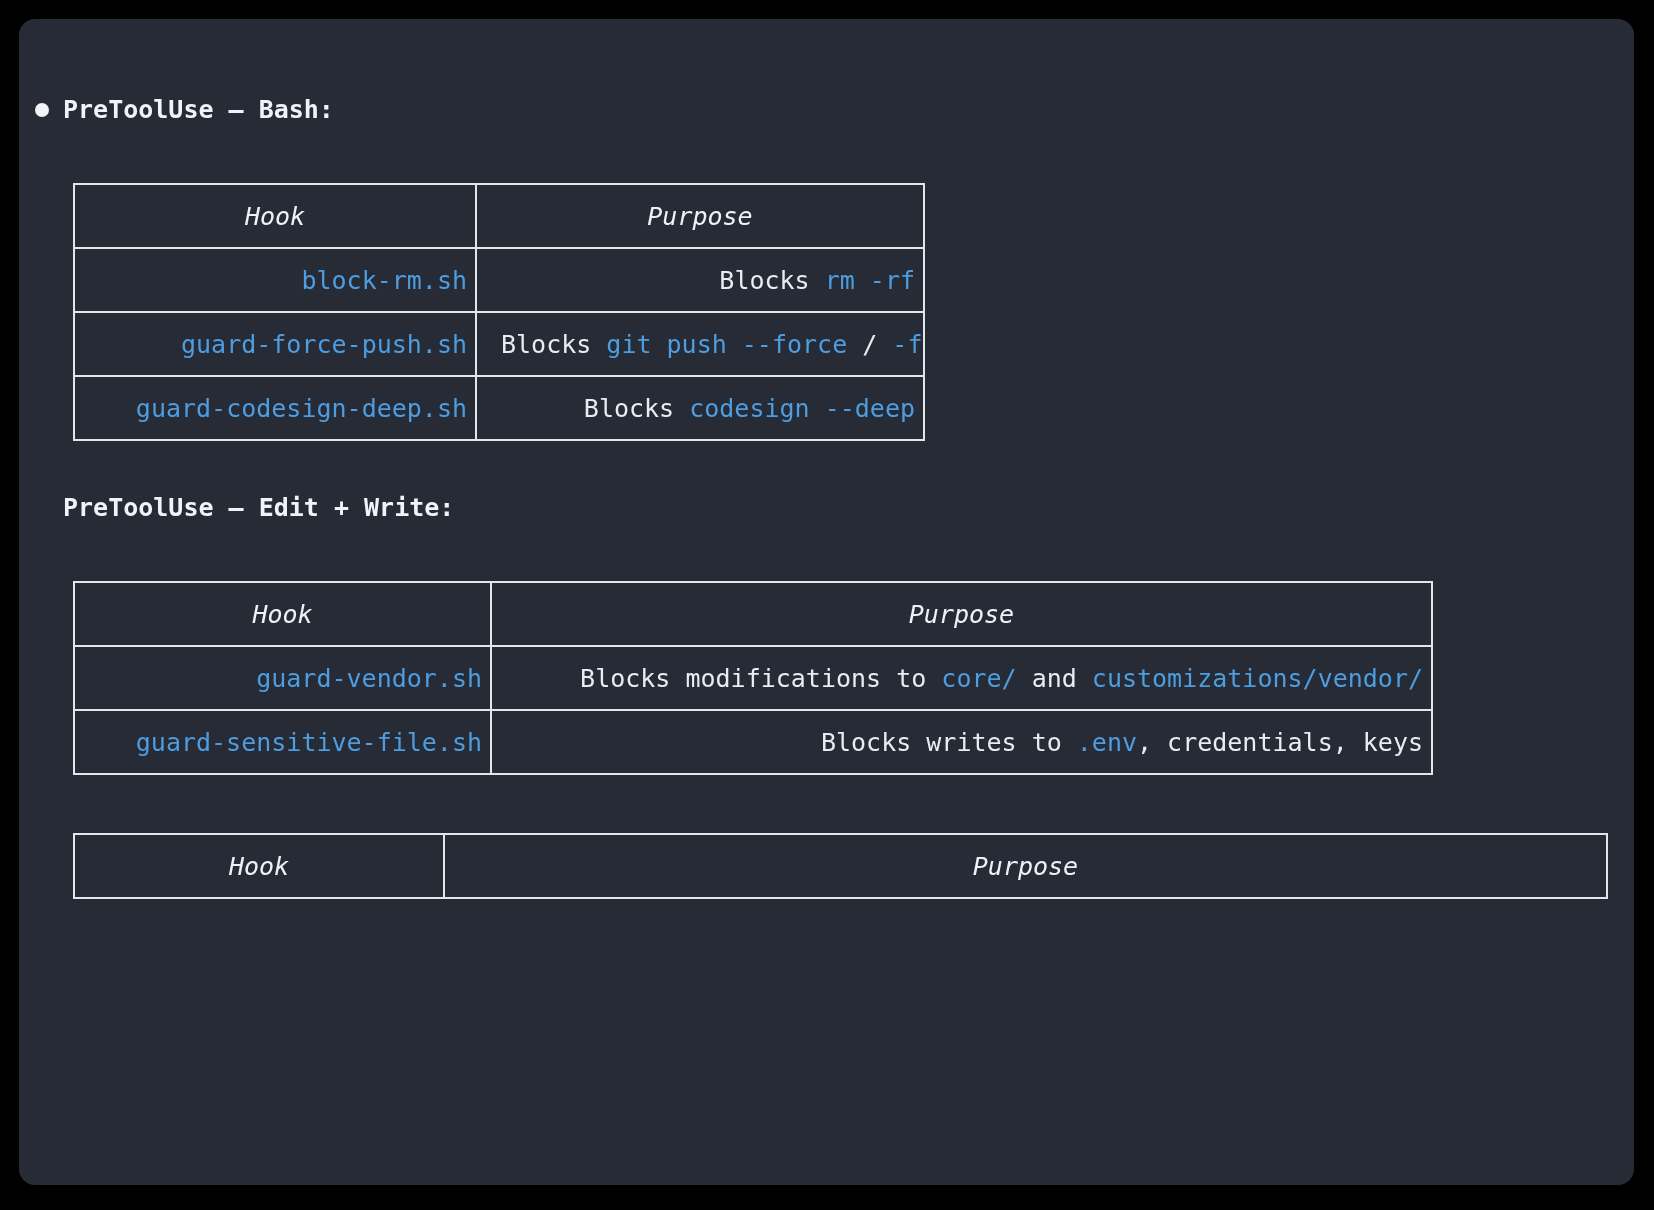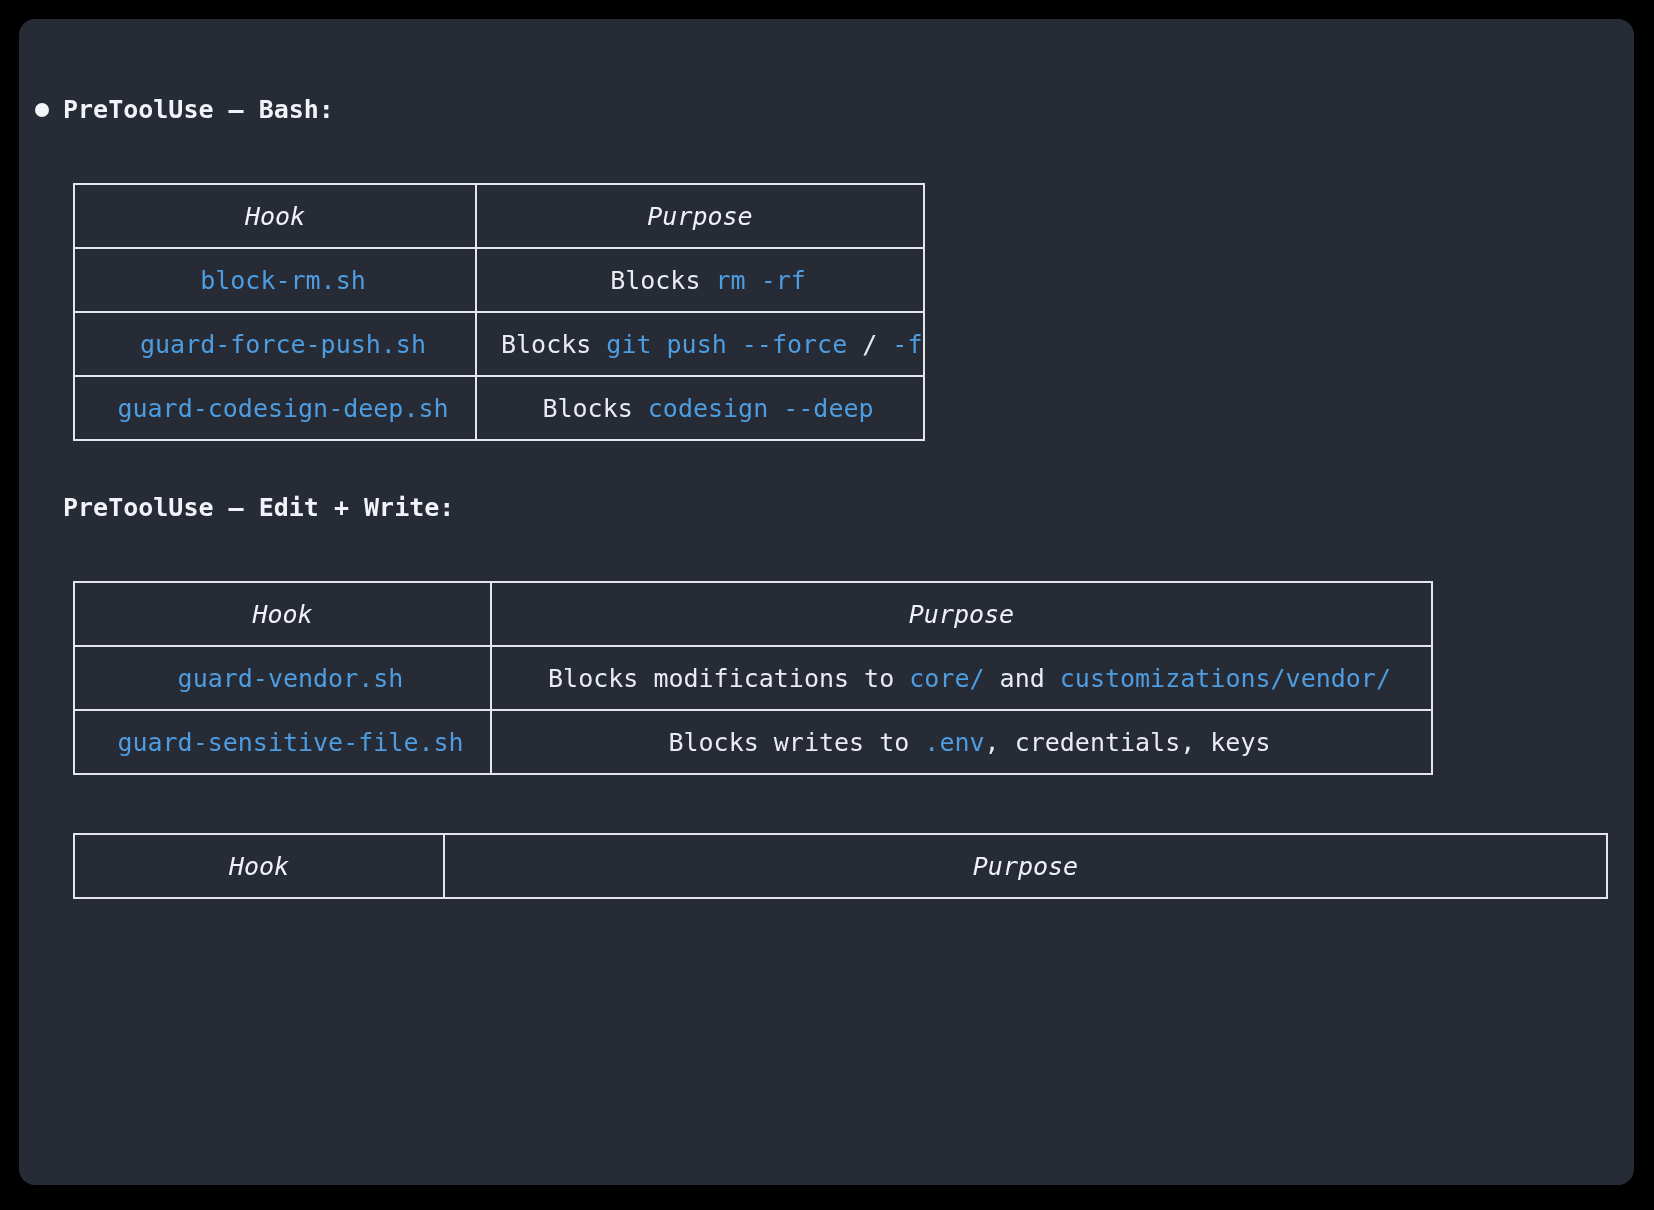--- a/index.html
+++ b/index.html
@@ -59,21 +59,21 @@
     white-space: pre;
     overflow: hidden;
   }
   table.hooks th {
     font-weight: normal;
     text-align: center;
     color: #eef1f5;
     font-style: italic;
   }
   table.hooks td {
-    text-align: center;
+    text-align: right;
     padding-left: 24px;
     padding-right: 8px;
     vertical-align: middle;
   }
   td.hook-cell { color: #4d9de0; }
   td.purpose-cell { color: #e9ecf1; }
   .seg-accent { color: #4d9de0; }
   .seg-plain { color: #e9ecf1; }
 
   .tbl-0 { width: 852px; }

